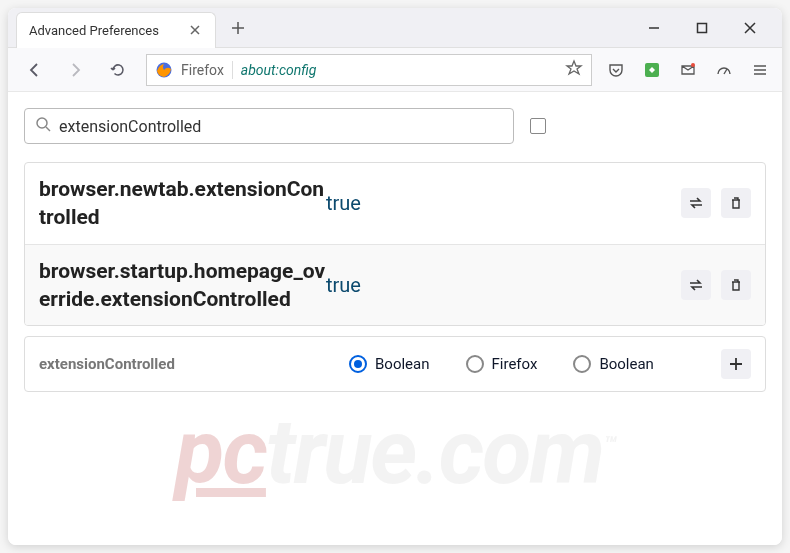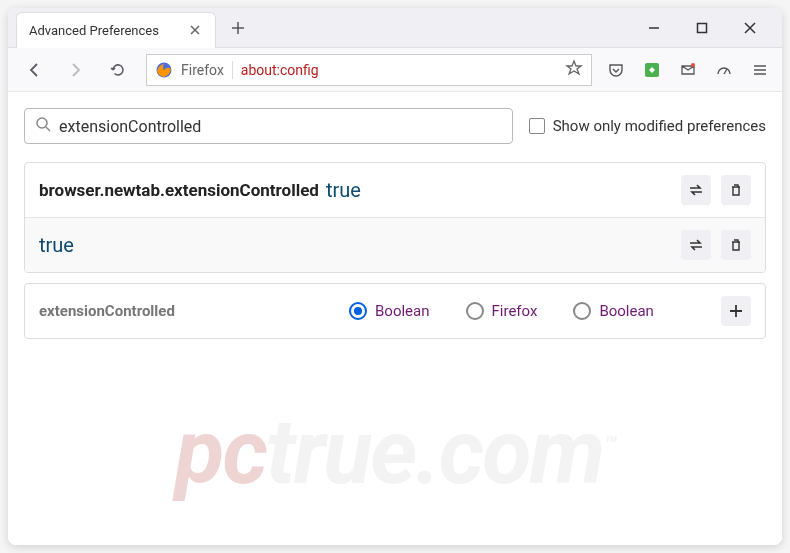--- a/index.html
+++ b/index.html
@@ -15,52 +15,52 @@
     .window-controls { margin-left: auto; display: flex; gap: 24px; padding-right: 20px; }
     .win-ctrl { width: 24px; height: 24px; display: flex; align-items: center; justify-content: center; color: #333; cursor: pointer; }
     
     .toolbar { height: 44px; background: #f9f9fb; display: flex; align-items: center; padding: 0 12px; gap: 14px; border-bottom: 1px solid #e8e8e8; }
     .nav-btn { width: 28px; height: 28px; display: flex; align-items: center; justify-content: center; color: #5b5b66; cursor: pointer; }
     .nav-btn.disabled { opacity: 0.4; }
     .urlbar { flex: 1; height: 32px; background: #fff; border: 1px solid #ccc; border-radius: 0; display: flex; align-items: center; padding: 0 8px; gap: 8px; }
     .ff-logo { width: 18px; height: 18px; }
     .url-label { color: #666; font-size: 14px; }
     .url-sep { width: 1px; height: 18px; background: #ddd; }
-    .url-text { color: #b91c1c; font-size: 14px; flex: 1; }
+    .url-text { color: #0f766e; font-size: 14px; flex: 1; font-style: italic; }
     .url-star { color: #666; margin-left: auto; }
     .toolbar-icons { display: flex; gap: 16px; align-items: center; }
     .toolbar-icon { width: 20px; height: 20px; display: flex; align-items: center; justify-content: center; color: #555; cursor: pointer; }
     
     .content { flex: 1; background: #fff; padding: 16px; overflow: auto; }
     .search-row { display: flex; align-items: center; gap: 16px; margin-bottom: 18px; }
     .search-box { flex: 1; height: 36px; border: 1px solid #bbb; border-radius: 4px; display: flex; align-items: center; padding: 0 10px; gap: 8px; max-width: 490px; }
     .search-input { border: none; outline: none; font-size: 16px; flex: 1; color: #333; }
     .checkbox-wrap { display: flex; align-items: center; gap: 8px; font-size: 15px; color: #333; }
     .checkbox { width: 16px; height: 16px; border: 1px solid #888; border-radius: 2px; }
     
     .pref-table { border: 1px solid #ddd; border-radius: 4px; overflow: hidden; }
     .pref-row { display: flex; align-items: center; padding: 12px 14px; border-bottom: 1px solid #e5e5e5; }
     .pref-row:last-child { border-bottom: none; }
     .pref-row.odd { background: #f9f9f9; }
-    .pref-name { font-size: 17px; font-weight: 700; color: #222; width: 287px; word-break: break-word; line-height: 1.35; }
+    .pref-name { font-size: 21px; font-weight: 700; color: #222; width: 287px; word-break: break-word; line-height: 1.35; }
     .pref-value { font-size: 20px; font-weight: 400; color: #0c4a6e; flex: 1; }
     .pref-actions { display: flex; gap: 10px; }
     .pref-btn { width: 30px; height: 30px; background: #f0f0f4; border-radius: 4px; display: flex; align-items: center; justify-content: center; cursor: pointer; }
     
     .add-row-container { border: 1px solid #ddd; border-radius: 4px; margin-top: 10px; }
     .add-row { display: flex; align-items: center; padding: 12px 14px; }
     .add-name { font-size: 15px; font-weight: 700; color: #777; width: 310px; }
     .radio-group { display: flex; gap: 36px; flex: 1; align-items: center; }
-    .radio-item { display: flex; align-items: center; gap: 8px; font-size: 15px; color: #701a75; }
+    .radio-item { display: flex; align-items: center; gap: 8px; font-size: 15px; color: #0f172a; }
     .radio { width: 18px; height: 18px; border: 2px solid #888; border-radius: 50%; display: flex; align-items: center; justify-content: center; }
     .radio.checked { border-color: #0060df; }
     .radio.checked::after { content: ''; width: 8px; height: 8px; background: #0060df; border-radius: 50%; }
     
     .watermark { position: absolute; bottom: 40px; left: 50%; transform: translate(-50%, 0); font-size: 90px; font-weight: 700; font-style: italic; color: rgba(200,200,200,0.22); pointer-events: none; white-space: nowrap; font-family: Georgia, serif; letter-spacing: -2px; }
-    .watermark .pc { color: rgba(180,60,60,0.22); }
+    .watermark .pc { color: rgba(180,60,60,0.22); text-decoration: underline; }
     .watermark .tm { font-size: 22px; vertical-align: super; }
   </style>
 </head>
 <body>
 
 <div class="window">
 
   <div class="titlebar">
     <div class="tab">
       <span class="tab-title">Advanced Preferences</span>
@@ -163,21 +163,20 @@
         <span>
           <svg width="16" height="16" viewBox="0 0 16 16">
               <circle cx="7" cy="7" r="5" stroke="#888" stroke-width="1.5" fill="none"></circle>
               <path d="M11 11 L15 15" stroke="#888" stroke-width="1.5"></path>
             </svg>
         </span>
         <input class="search-input" value="extensionControlled" style="">
       </div>
       <label class="checkbox-wrap">
         <span class="checkbox"></span>
-        <span>Show only modified preferences</span>
       </label>
     </div>
 
     <div class="pref-table">
       <div class="pref-row">
         <div class="pref-name">browser.newtab.extensionControlled</div>
         <div class="pref-value">true</div>
         <div class="pref-actions">
           <div class="pref-btn">
             <svg width="18" height="18" viewBox="0 0 18 18">
@@ -185,20 +184,21 @@
               </svg>
           </div>
           <div class="pref-btn">
             <svg width="16" height="16" viewBox="0 0 16 16">
                 <path d="M4 5 H12 M5 5 V13 H11 V5 M6 3 H10 V5" stroke="#333" stroke-width="1.4" fill="none"></path>
               </svg>
           </div>
         </div>
       </div>
       <div class="pref-row odd">
+        <div class="pref-name">browser.startup.homepage_override.extensionControlled</div>
         <div class="pref-value">true</div>
         <div class="pref-actions">
           <div class="pref-btn">
             <svg width="18" height="18" viewBox="0 0 18 18">
                 <path d="M3 7 H13 L10 4 M15 11 H5 L8 14" stroke="#333" stroke-width="1.6" fill="none"></path>
               </svg>
           </div>
           <div class="pref-btn">
             <svg width="16" height="16" viewBox="0 0 16 16">
                 <path d="M4 5 H12 M5 5 V13 H11 V5 M6 3 H10 V5" stroke="#333" stroke-width="1.4" fill="none"></path>

